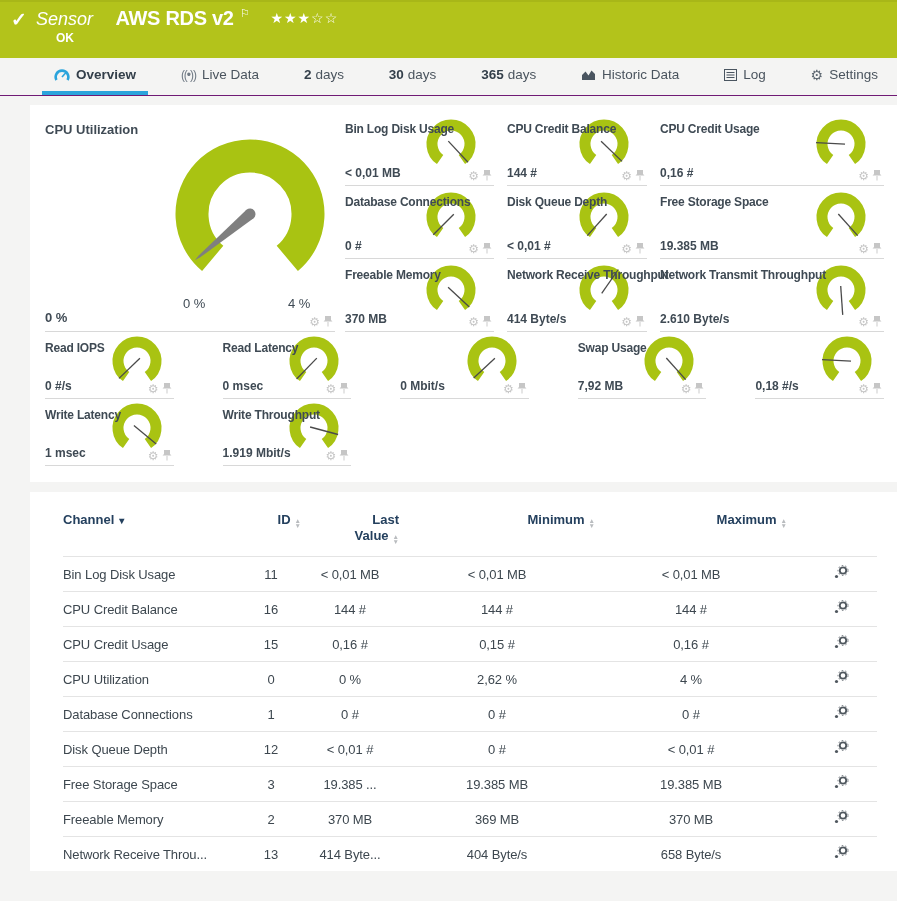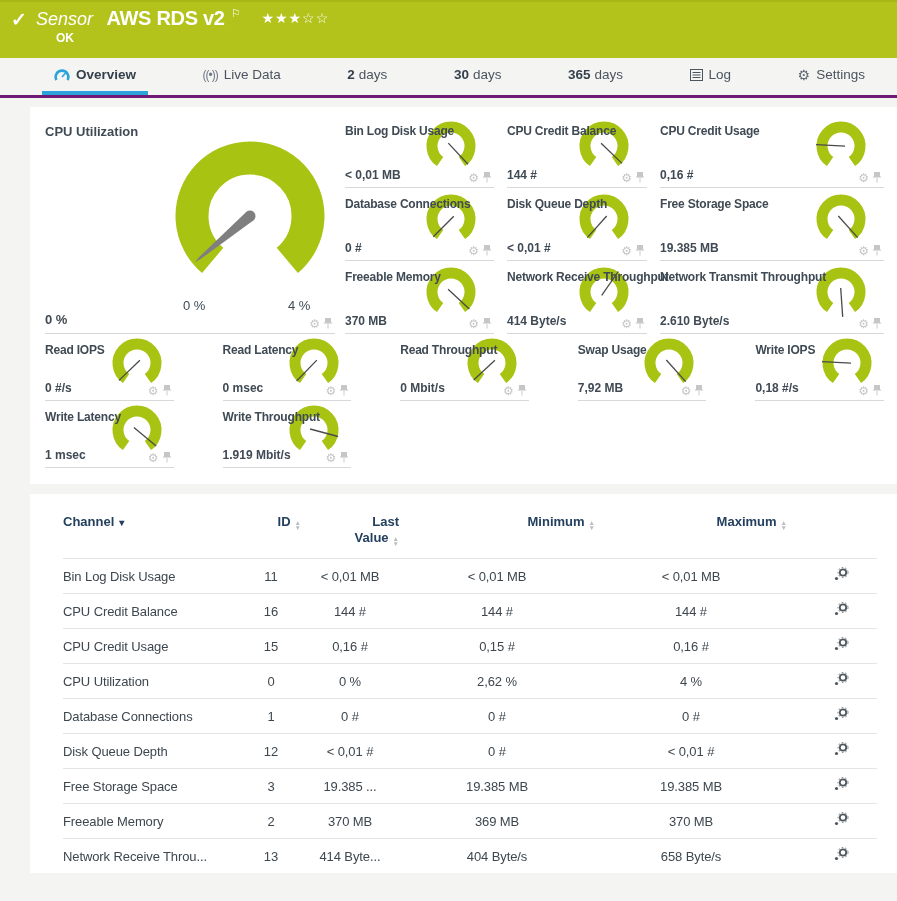--- a/index.html
+++ b/index.html
@@ -4,28 +4,28 @@
 <style>
   html,body{margin:0;padding:0;}
   body{
     width:897px;height:901px;overflow:hidden;background:#f4f4f3;
     font-family:"Liberation Sans",sans-serif;-webkit-font-smoothing:antialiased;
   }
   
   .hdr{height:58px;background:#b3c31b;position:relative;color:#fff;border-top:2px solid #a8b718;box-sizing:border-box;}
   .hdr-check{position:absolute;left:11px;top:6px;font-size:19px;font-weight:bold;}
   .hdr-line1{position:absolute;left:36px;top:5px;white-space:nowrap;}
-  .hdr-kind{font-style:italic;font-size:18px;margin-right:9px;}
+  .hdr-kind{font-style:italic;font-size:18px;margin-right:18px;}
   .hdr-title{font-weight:bold;font-size:20px;letter-spacing:-0.3px;}
   .hdr-flag{font-size:11px;vertical-align:top;margin-left:2px;}
   .hdr-stars{font-size:14px;margin-left:16px;letter-spacing:1px;vertical-align:2px;}
   .hdr-status{position:absolute;left:56px;top:29px;font-size:12px;font-weight:bold;}
   
   .tabs{display:flex;justify-content:space-between;align-items:stretch;height:37px;
-        padding:0 20px 0 42px;background:#f4f4f3;border-bottom:3px solid #701a75;}
+        padding:0 7px 0 42px;background:#f4f4f3;border-bottom:1px solid #701a75;}
   .tab{display:flex;align-items:center;gap:6px;font-size:13.5px;color:#4a545e;
        padding:0 12px;border-bottom:4px solid transparent;box-sizing:border-box;cursor:pointer;white-space:nowrap;}
   .tab.active{border-bottom-color:#2ba4dc;font-weight:bold;color:#333f4a;}
   .tab .num{font-weight:bold;color:#333f4a;margin-right:4px;}
   .tab .ticon{display:inline-flex;align-items:center;color:#5d6771;}
   .tab .ticon.blue{color:#2ba4dc;}
   .tab .ticon .uni{font-size:14px;line-height:1;}
   .tab .ticon .live-txt{font-size:12px;letter-spacing:-1px;color:#707a85;}
   
   .panel{margin:9px 0 0 30px;width:867px;background:#fff;box-sizing:border-box;}
@@ -96,20 +96,28 @@
       <span><span class="num">2</span><span>days</span></span>
     </div>
     <div class="tab">
       <span><span class="num">30</span><span>days</span></span>
     </div>
     <div class="tab">
       <span><span class="num">365</span><span>days</span></span>
     </div>
     <div class="tab">
       <span class="ticon ">
+        <svg width="15" height="12" viewBox="0 0 15 12">
+          <path d="M1 11 V6 L4.5 2.5 L7.5 6.5 L10.5 1.5 L14 5 V11 Z" fill="#4a5560"></path>
+        </svg>
+      </span>
+      <span>Historic Data</span>
+    </div>
+    <div class="tab">
+      <span class="ticon ">
         <svg width="13" height="12" viewBox="0 0 13 12">
           <rect x="0.5" y="0.5" width="12" height="11" fill="none" stroke="#4a5560"></rect>
           <line x1="2.5" y1="3.5" x2="10.5" y2="3.5" stroke="#4a5560"></line>
           <line x1="2.5" y1="6" x2="10.5" y2="6" stroke="#4a5560"></line>
           <line x1="2.5" y1="8.5" x2="10.5" y2="8.5" stroke="#4a5560"></line>
         </svg>
       </span>
       <span>Log</span>
     </div>
     <div class="tab">
@@ -303,21 +311,20 @@
         <span class="tile-value">0 msec</span>
         <span class="tile-icons">
           <span class="gear-glyph">⚙</span>
           <svg width="10" height="13" viewBox="0 0 10 13" style="cursor:pointer">
       <path d="M2 1 h6 v4 l1.5 1.5 h-9 L2 5 Z" fill="#c6c6c6"></path>
             <rect x="4.55" y="7" width="0.9" height="4.5" fill="#c6c6c6"></rect>
     </svg>
         </span>
       </div>
       <div class="tile">
-        <div class="tile-title">Read Throughput</div>
         <svg class="gauge-svg" width="54" height="56" viewBox="0 0 54 56">
     <path d="M 16.1 42.6 A 19 19 0 1 1 37.9 42.6" fill="none" stroke="#a9c312" stroke-width="11"></path>
     <line x1="29.9" y1="24.3" x2="8.7" y2="44.0" stroke="#4a4a4a" stroke-width="1.3"></line>
   </svg>
         <span class="tile-value">0 Mbit/s</span>
         <span class="tile-icons">
           <span class="gear-glyph">⚙</span>
           <svg width="10" height="13" viewBox="0 0 10 13" style="cursor:pointer">
       <path d="M2 1 h6 v4 l1.5 1.5 h-9 L2 5 Z" fill="#c6c6c6"></path>
             <rect x="4.55" y="7" width="0.9" height="4.5" fill="#c6c6c6"></rect>
@@ -333,21 +340,20 @@
         <span class="tile-value">7,92 MB</span>
         <span class="tile-icons">
           <span class="gear-glyph">⚙</span>
           <svg width="10" height="13" viewBox="0 0 10 13" style="cursor:pointer">
       <path d="M2 1 h6 v4 l1.5 1.5 h-9 L2 5 Z" fill="#c6c6c6"></path>
             <rect x="4.55" y="7" width="0.9" height="4.5" fill="#c6c6c6"></rect>
     </svg>
         </span>
       </div>
       <div class="tile">
-        <div class="tile-title">Write IOPS</div>
         <svg class="gauge-svg" width="54" height="56" viewBox="0 0 54 56">
     <path d="M 16.1 42.6 A 19 19 0 1 1 37.9 42.6" fill="none" stroke="#a9c312" stroke-width="11"></path>
     <line x1="31.0" y1="27.2" x2="2.0" y2="25.7" stroke="#4a4a4a" stroke-width="1.3"></line>
   </svg>
         <span class="tile-value">0,18 #/s</span>
         <span class="tile-icons">
           <span class="gear-glyph">⚙</span>
           <svg width="10" height="13" viewBox="0 0 10 13" style="cursor:pointer">
       <path d="M2 1 h6 v4 l1.5 1.5 h-9 L2 5 Z" fill="#c6c6c6"></path>
             <rect x="4.55" y="7" width="0.9" height="4.5" fill="#c6c6c6"></rect>

